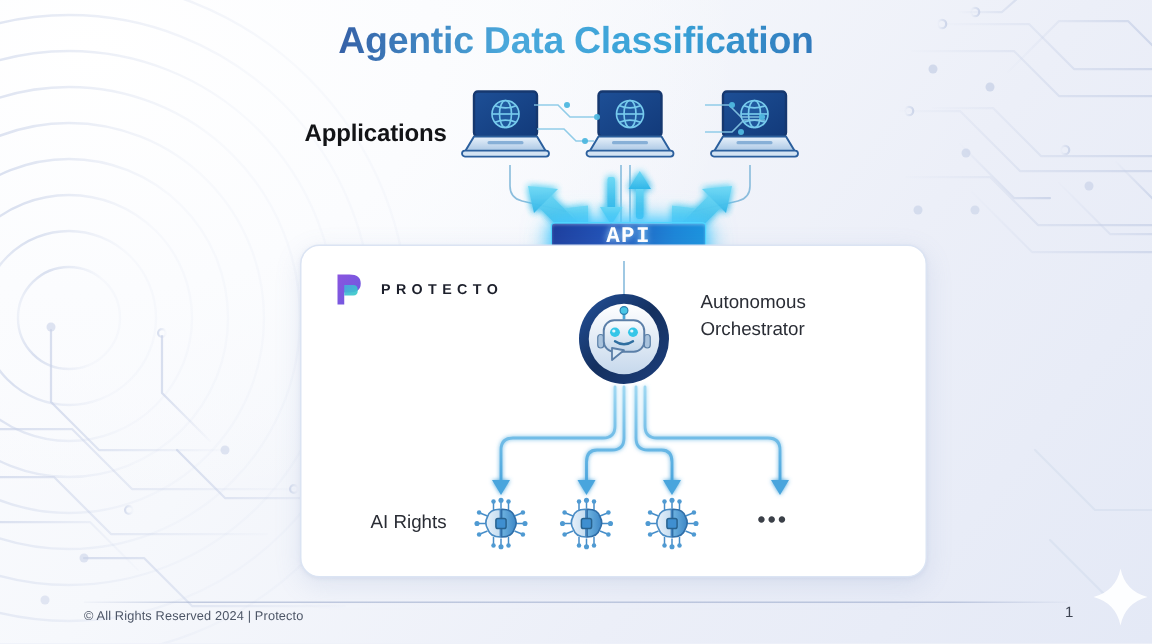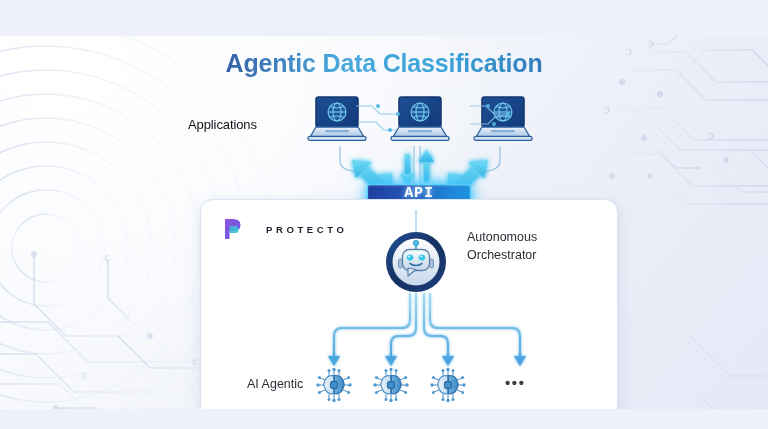--- a/index.html
+++ b/index.html
@@ -5,46 +5,45 @@
   * { margin:0; padding:0; box-sizing:border-box; }
   html,body { width:768px; height:429px; overflow:hidden; }
   body {
     font-family:"Liberation Sans","DejaVu Sans",sans-serif;
     background:#eef1f9;
     position:relative;
   }
 
   
   .slide{
-    position:absolute; inset:0; width:768px; height:373px;
+    position:absolute; inset:0; width:768px; height:429px;
     background:
       radial-gradient(ellipse 600px 420px at 8% 8%, #ffffff 0%, #fbfcfe 38%, rgba(251,252,254,0) 72%),
       linear-gradient(128deg, #fdfdff 0%, #f6f8fc 34%, #eceff8 66%, #e4e9f6 100%);
     overflow:hidden;
-    margin-top:36px;
   }
 
   
   .bg-layer{ position:absolute; inset:0; pointer-events:none; }
 
   
   .title{
     position:absolute; left:0; right:0; top:13px;
     text-align:center;
     font-size:25px; font-weight:bold; letter-spacing:-0.2px;
     background:linear-gradient(96deg,#28357e 0%,#2b3c8c 22%,#4aa8db 44%,#39a3d8 58%,#2f6fb5 74%,#273a86 100%);
     -webkit-background-clip:text; background-clip:text;
     color:transparent; -webkit-text-fill-color:transparent;
     white-space:nowrap;
   }
 
   
   .apps-label{
-    position:absolute; left:188px; top:81px;
-    font-size:13px; font-weight:normal; color:#131417;
+    position:absolute; left:203px; top:81px;
+    font-size:16px; font-weight:bold; color:#131417;
     letter-spacing:-0.1px;
   }
 
   
   .laptops{ position:absolute; left:300px; top:58px; width:240px; height:52px; }
   .laptop{ position:absolute; top:0; width:66px; height:50px; }
   .laptop.l1{ left:4px; }
   .laptop.l2{ left:87px; }
   .laptop.l3{ left:170px; }
 
@@ -70,21 +69,21 @@
   
   .panel{
     position:absolute; left:200px; top:163px; width:418px; height:222px;
     background:#ffffff; border-radius:13px;
     border:1px solid #dbe4f3;
     box-shadow:0 5px 18px rgba(120,140,190,.16),0 1px 3px rgba(120,140,190,.12);
     overflow:hidden;
   }
 
   
-  .brand{ position:absolute; left:22px; top:18px; display:flex; align-items:center; gap:24px; }
+  .brand{ position:absolute; left:22px; top:18px; display:flex; align-items:center; gap:12px; }
   .brand-word{
     font-size:9.5px; font-weight:bold; letter-spacing:3.6px; color:#1c1f2b;
   }
   .panel-heading{
     position:absolute; left:23px; top:46px;
     font-size:16.5px; font-weight:bold; line-height:1.28; letter-spacing:-0.15px;
     background:linear-gradient(100deg,#2b3b8d 0%,#31489d 26%,#53b0de 52%,#3f9fd6 72%,#2e63ac 100%);
     -webkit-background-clip:text; background-clip:text;
     color:transparent; -webkit-text-fill-color:transparent;
     white-space:pre-line;
@@ -441,21 +440,21 @@
       <ellipse cx="37" cy="26.5" rx="3.3" ry="3.1" fill="#35c6e8"></ellipse>
       <ellipse cx="24.2" cy="25.6" rx="1.1" ry="1" fill="#ffffff" opacity="0.85"></ellipse>
       <ellipse cx="36.2" cy="25.6" rx="1.1" ry="1" fill="#ffffff" opacity="0.85"></ellipse>
 
       <path d="M25 32.5 Q31 36.6 37 32.5" fill="none" stroke="#2f6ea0" stroke-width="1.6" stroke-linecap="round"></path>
     </svg>
   </div>
   <div class="orch-label">Autonomous
 Orchestrator</div>
 
-  <div class="ai-label">AI Agentic</div>
+  <div class="ai-label">AI Rights</div>
 
   <div class="chip c1">
     <svg width="36" height="36" viewBox="0 0 36 36">
       <defs>
         <linearGradient id="brL" x1="0" y1="0" x2="1" y2="0">
           <stop offset="0" stop-color="#e8f1fa"></stop>
             <stop offset="1" stop-color="#c3dcf0"></stop>
         </linearGradient>
         <linearGradient id="brR" x1="0" y1="0" x2="1" y2="0">
           <stop offset="0" stop-color="#6fb3e0"></stop>
@@ -564,18 +563,19 @@
       </g>
       <path d="M17.6 8.5 Q10.5 8.3 9 13.5 Q6.6 17.8 9.3 22 Q10.8 27 17.6 27 Z" fill="url(#brL)" stroke="#4a8cc4" stroke-width="1.1"></path>
       <path d="M18.4 8.5 Q25.5 8.3 27 13.5 Q29.4 17.8 26.7 22 Q25.2 27 18.4 27 Z" fill="url(#brR)" stroke="#2f6ea8" stroke-width="1.1"></path>
       <rect x="14.6" y="14.6" width="6.8" height="6.8" rx="1.4" fill="#3f8fd0" stroke="#27628f" stroke-width="1"></rect>
     </svg>
   </div>
 
   <div class="ellipsis">•••</div>
 
   <div class="footer-rule"></div>
+  <div class="footer-text">© All Rights Reserved 2024 | Protecto</div>
   <div class="page-num">1</div>
   <svg class="sparkle" width="42" height="42" viewBox="0 0 42 42">
     <path d="M21 2 Q24 17 39 21 Q24 25 21 40 Q18 25 3 21 Q18 17 21 2 Z" fill="#ffffff" opacity="0.92"></path>
   </svg>
 
 </div>
 
 </body></html>

